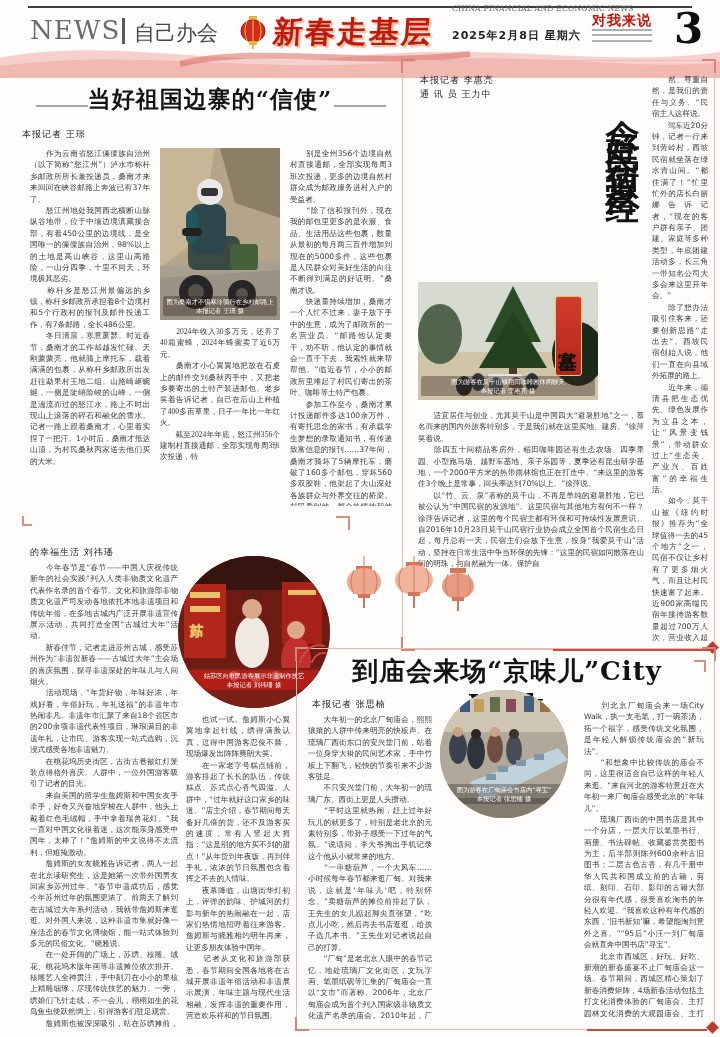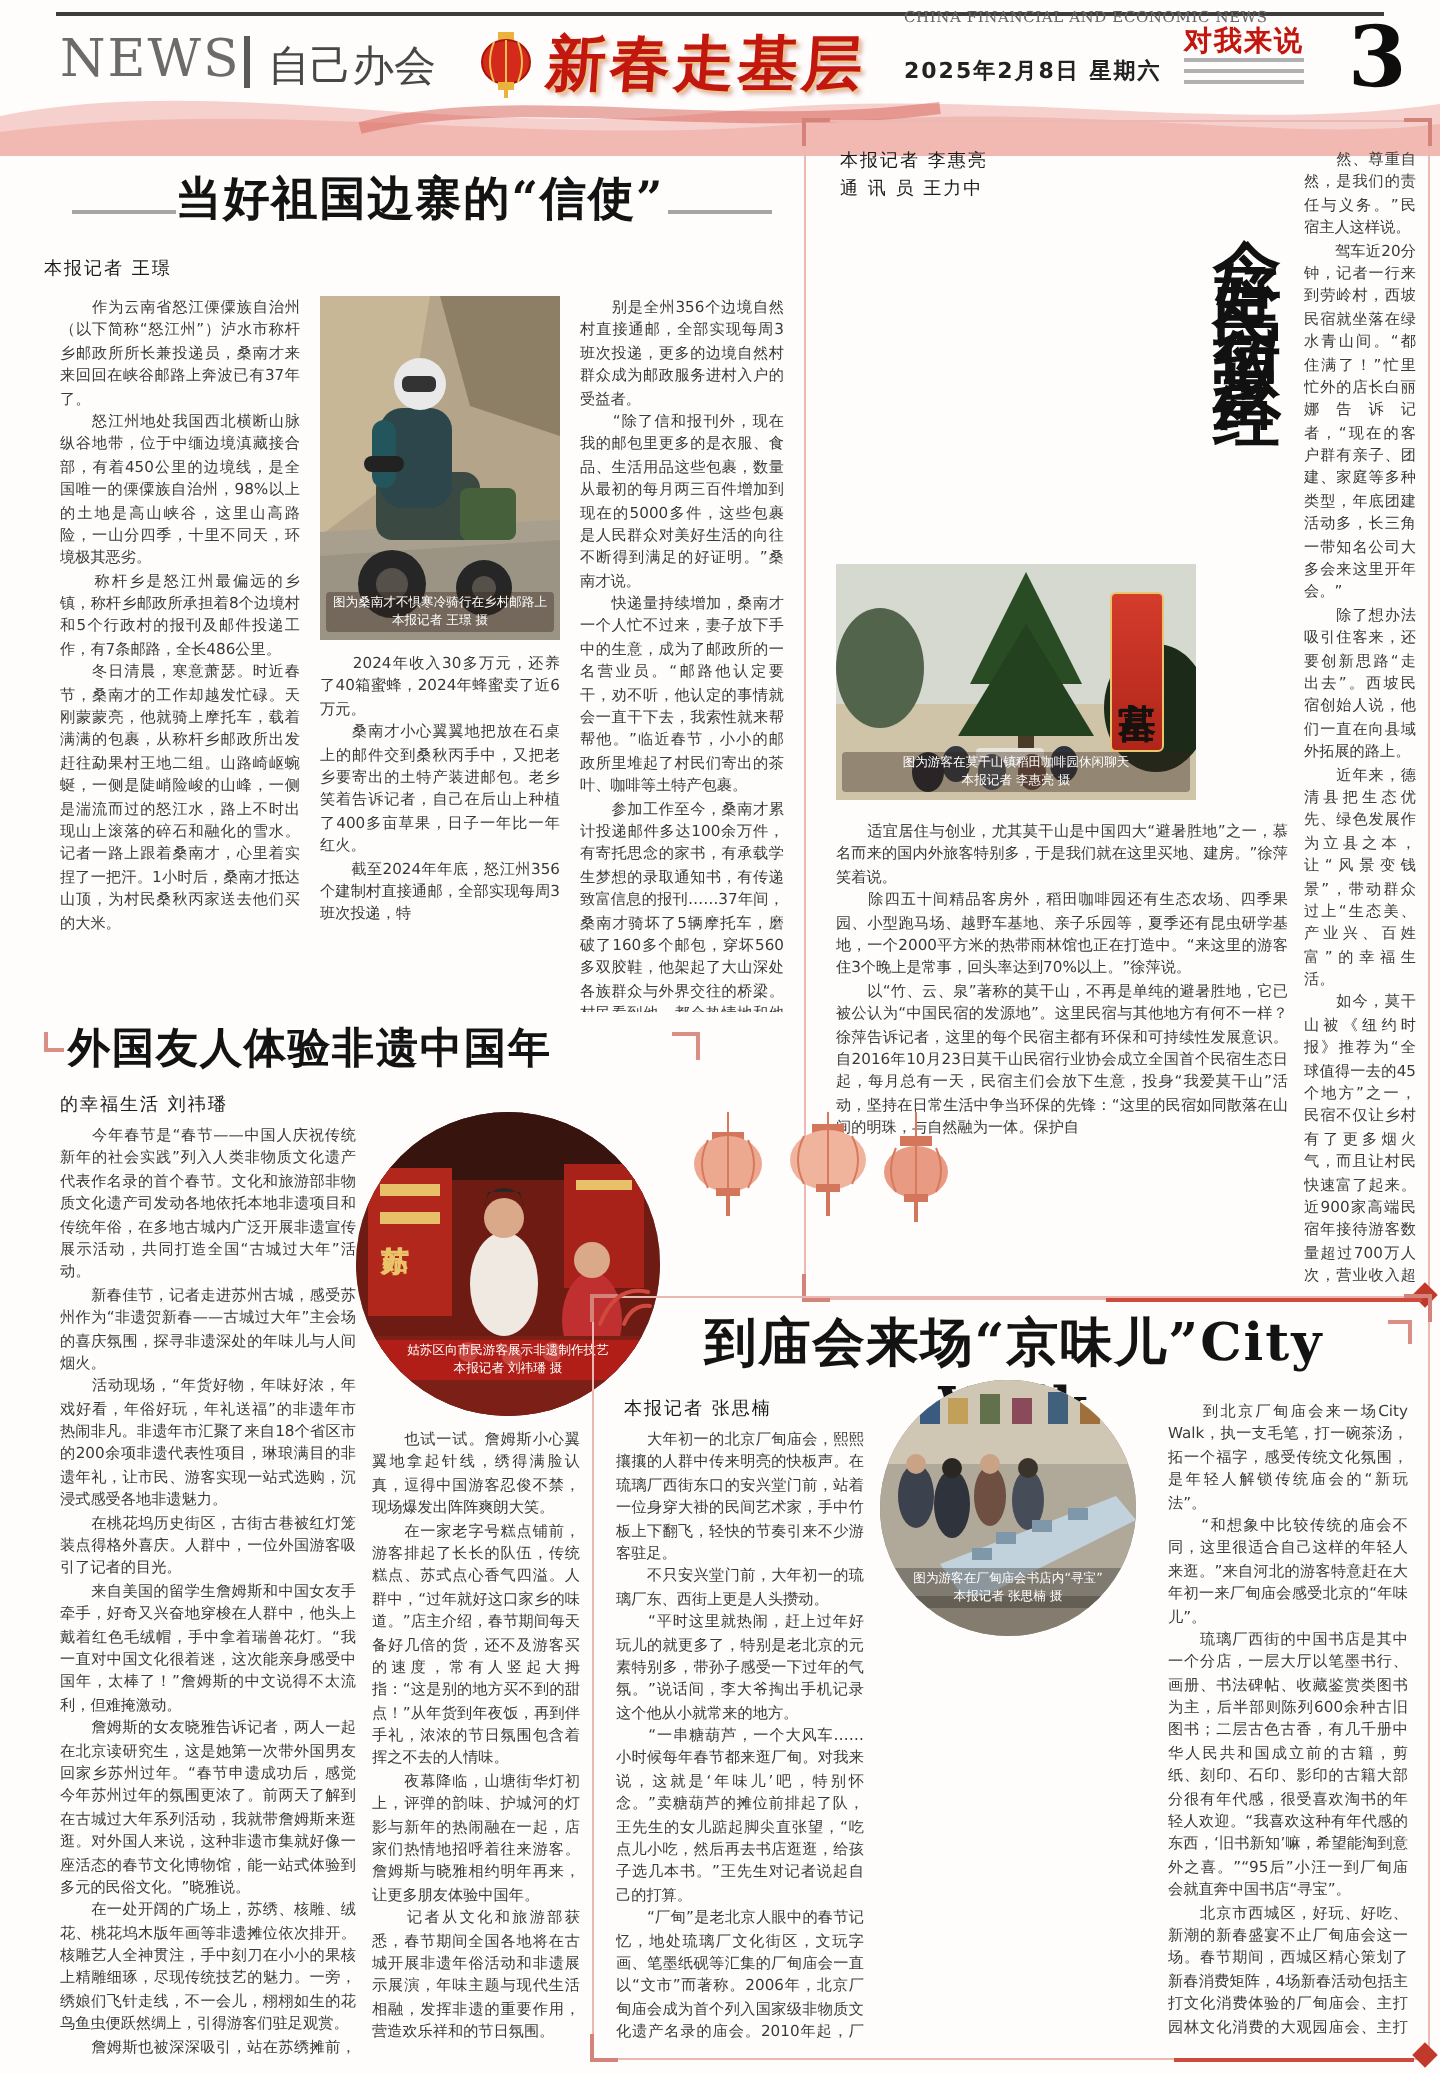--- a/index.html
+++ b/index.html
@@ -87,21 +87,21 @@
       <circle cx="82" cy="146" r="6" fill="#55504a"></circle>
       <rect x="30" y="56" width="36" height="50" rx="11" fill="#2c464c"></rect>
       <rect x="26" y="62" width="12" height="34" rx="6" fill="#23565c"></rect>
       <circle cx="50" cy="44" r="13" fill="#e9e9e9"></circle>
       <rect x="41" y="40" width="17" height="8" rx="3" fill="#333"></rect>
       <rect x="22" y="80" width="20" height="8" rx="4" fill="#222"></rect>
     </svg>
     <div class="cap">图为桑南才不惧寒冷骑行在乡村邮路上
 本报记者 王璟 摄</div>
   </div>
-  <div class="abs coltext" style="left:160px;top:326px;width:120px;height:180px;">　　2024年收入30多万元，还养了40箱蜜蜂，2024年蜂蜜卖了近6万元。
+  <div class="abs coltext" style="left:160px;top:326px;width:120px;height:180px;font-family:Liberation Serif, serif;">　　2024年收入30多万元，还养了40箱蜜蜂，2024年蜂蜜卖了近6万元。
 　　桑南才小心翼翼地把放在石桌上的邮件交到桑秋丙手中，又把老乡要寄出的土特产装进邮包。老乡笑着告诉记者，自己在后山上种植了400多亩草果，日子一年比一年红火。
 　　截至2024年年底，怒江州356个建制村直接通邮，全部实现每周3班次投递，特</div>
 
   <div class="abs coltext" style="left:290px;top:148px;width:102px;height:358px;">　　别是全州356个边境自然村直接通邮，全部实现每周3班次投递，更多的边境自然村群众成为邮政服务进村入户的受益者。
 　　“除了信和报刊外，现在我的邮包里更多的是衣服、食品、生活用品这些包裹，数量从最初的每月两三百件增加到现在的5000多件，这些包裹是人民群众对美好生活的向往不断得到满足的好证明。”桑南才说。
 　　快递量持续增加，桑南才一个人忙不过来，妻子放下手中的生意，成为了邮政所的一名营业员。“邮路他认定要干，劝不听，他认定的事情就会一直干下去，我索性就来帮帮他。”临近春节，小小的邮政所里堆起了村民们寄出的茶叶、咖啡等土特产包裹。
 　　参加工作至今，桑南才累计投递邮件多达100余万件，有寄托思念的家书，有承载学生梦想的录取通知书，有传递致富信息的报刊……37年间，桑南才骑坏了5辆摩托车，磨破了160多个邮包，穿坏560多双胶鞋，他架起了大山深处各族群众与外界交往的桥梁。村民看到他，都会热情地和他打招呼，还会邀请他去家里吃饭。
 　　据了解，桑南才先后被评为“全国劳动模范”“全国优秀共产党员”，2024年12月，还被党中央、国务院授予“全国离退休干部先进模范个人”称号。
 　　受父亲影响，桑南才的儿子杨鑫也成为了中国邮政怒江州分公司的邮车驾驶员，负责怒江州州府到大理的邮件运输。年关临近，杨鑫也增加班次。“我要同父亲看齐，认真工作。”杨鑫说。
 　　谈及新年愿望，桑南才说：“新的一年要把身体养得好好的，继续服务乡亲，服务好边疆！”</div>
@@ -151,21 +151,20 @@
   <div class="abs coltext" style="left:652px;top:74px;width:56px;height:568px;">　　然、尊重自然，是我们的责任与义务。”民宿主人这样说。
 　　驾车近20分钟，记者一行来到劳岭村，西坡民宿就坐落在绿水青山间。“都住满了！”忙里忙外的店长白丽娜告诉记者，“现在的客户群有亲子、团建、家庭等多种类型，年底团建活动多，长三角一带知名公司大多会来这里开年会。”
 　　除了想办法吸引住客来，还要创新思路“走出去”。西坡民宿创始人说，他们一直在向县域外拓展的路上。
 　　近年来，德清县把生态优先、绿色发展作为立县之本，让“风景变钱景”，带动群众过上“生态美、产业兴、百姓富”的幸福生活。
 　　如今，莫干山被《纽约时报》推荐为“全球值得一去的45个地方”之一，民宿不仅让乡村有了更多烟火气，而且让村民快速富了起来。近900家高端民宿年接待游客数量超过700万人次，营业收入超过30亿元，带动就业7000余人，带动青年返乡创业3000余人。
 　　“2024年，我们有规模为1.5亿元的专项债，用于停车位、充电桩等配套项目，莫干山全域提升公共设施水平，今年还要发行5亿元国债，支持莫干山国际度假区的建设。”德清县财政局党委委员、副局长马杨说。
 　　民宿+文创、民宿+体育、民宿+研学、民宿+康养……“民宿+”新业态的成功转型，让德清民宿业进入快车道。
 　　民宿之于乡村，就像一扇窗户，打开了绿水青山和乡村旅游的崭新世界。截至2024年年底，德清县已连续6次上榜“全国县域旅游综合实力百强县”十强，排名上升至全国第6。蛇年春节，全县接待全域旅游游客89.31万人次，同比上升12.56%；实现旅游收入12.1135亿元，同比上升9.58%。</div>
 
   <div class="abs" style="left:22px;top:516px;width:8px;height:8px;border-left:2px solid #d98f85;border-bottom:2px solid #d98f85;"></div>
-  <div class="abs headline serif" style="left:34px;top:510px;font-size:21px;">外国友人体验非遗中国年</div>
   <div class="abs" style="left:336px;top:516px;width:12px;height:12px;border-top:2px solid #d98f85;border-right:2px solid #d98f85;"></div>
   <div class="abs byline" style="left:30px;top:546px;">的幸福生活 刘祎璠</div>
 
   <div class="abs coltext" style="left:30px;top:562px;width:148px;height:468px;">　　今年春节是“春节——中国人庆祝传统新年的社会实践”列入人类非物质文化遗产代表作名录的首个春节。文化和旅游部非物质文化遗产司发动各地依托本地非遗项目和传统年俗，在多地古城内广泛开展非遗宣传展示活动，共同打造全国“古城过大年”活动。
 　　新春佳节，记者走进苏州古城，感受苏州作为“非遗贺新春——古城过大年”主会场的喜庆氛围，探寻非遗深处的年味儿与人间烟火。
 　　活动现场，“年货好物，年味好浓，年戏好看，年俗好玩，年礼送福”的非遗年市热闹非凡。非遗年市汇聚了来自18个省区市的200余项非遗代表性项目，琳琅满目的非遗年礼，让市民、游客实现一站式选购，沉浸式感受各地非遗魅力。
 　　在桃花坞历史街区，古街古巷被红灯笼装点得格外喜庆。人群中，一位外国游客吸引了记者的目光。
 　　来自美国的留学生詹姆斯和中国女友手牵手，好奇又兴奋地穿梭在人群中，他头上戴着红色毛绒帽，手中拿着瑞兽花灯。“我一直对中国文化很着迷，这次能亲身感受中国年，太棒了！”詹姆斯的中文说得不太流利，但难掩激动。
 　　詹姆斯的女友晓雅告诉记者，两人一起在北京读研究生，这是她第一次带外国男友回家乡苏州过年。“春节申遗成功后，感觉今年苏州过年的氛围更浓了。前两天了解到在古城过大年系列活动，我就带詹姆斯来逛逛。对外国人来说，这种非遗市集就好像一座活态的春节文化博物馆，能一站式体验到多元的民俗文化。”晓雅说。
 　　在一处开阔的广场上，苏绣、核雕、绒花、桃花坞木版年画等非遗摊位依次排开。核雕艺人全神贯注，手中刻刀在小小的果核上精雕细琢，尽现传统技艺的魅力。一旁，绣娘们飞针走线，不一会儿，栩栩如生的花鸟鱼虫便跃然绸上，引得游客们驻足观赏。

